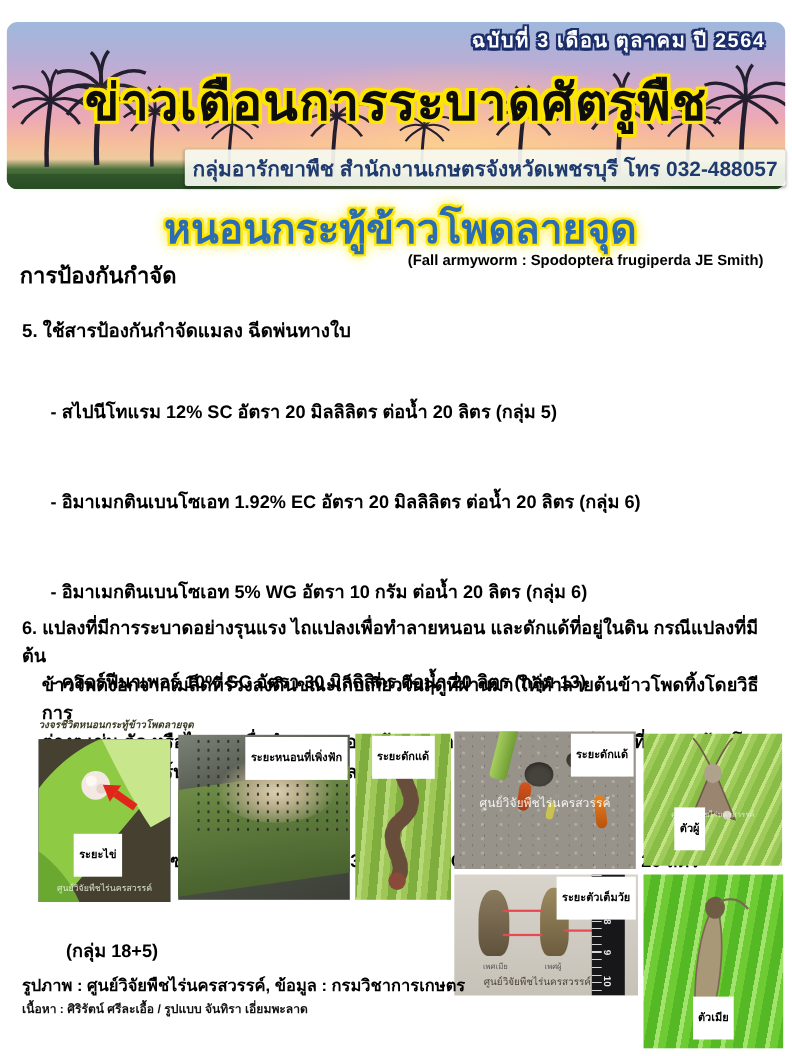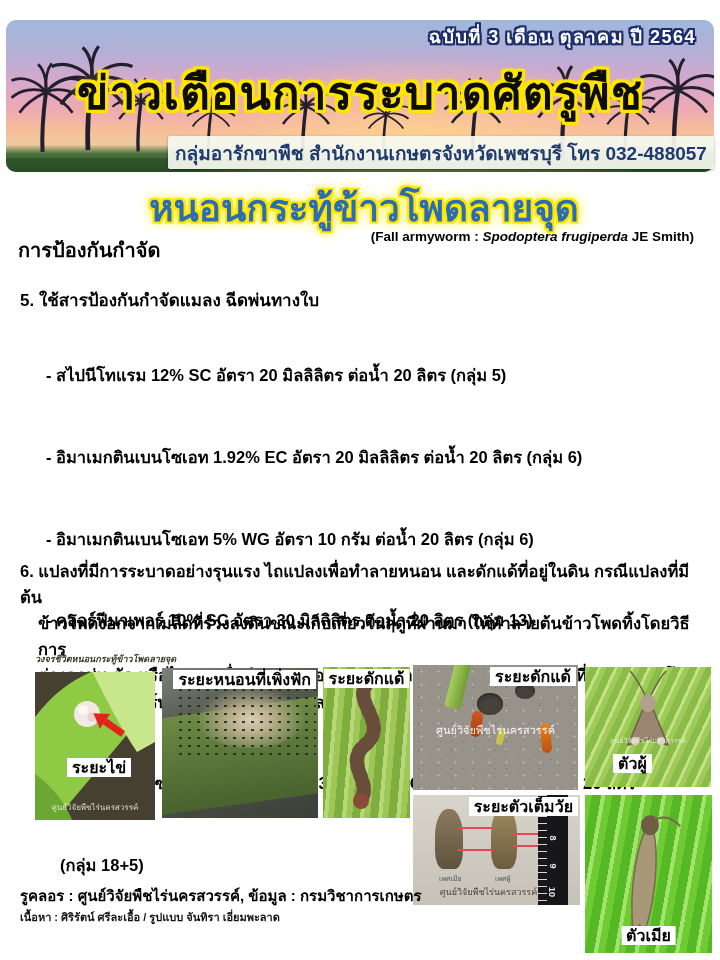--- a/index.html
+++ b/index.html
@@ -19,35 +19,35 @@
   .main-title{left:0;top:56px;width:100%;text-align:center;font-size:46px;font-weight:bold;color:#0d0d0d;letter-spacing:1px;
          text-shadow:-3px -3px 0 #ffe600,3px -3px 0 #ffe600,-3px 3px 0 #ffe600,3px 3px 0 #ffe600,0 -3px 0 #ffe600,0 3px 0 #ffe600,-3px 0 0 #ffe600,3px 0 0 #ffe600,0 0 7px #ffe600;}
   .org-bar{left:168px;top:136px;width:546px;height:33px;background:rgba(246,249,240,.93);
          border-radius:2px;display:flex;align-items:center;justify-content:center;
          font-size:19px;font-weight:bold;color:#1f3a6e;box-shadow:0 1px 3px rgba(0,0,0,.35);}
 
   
   .subject{left:4px;top:178px;width:100%;text-align:center;font-size:37px;font-weight:bold;color:#2a6db5;
          text-shadow:-2px -2px 0 #ffe600,2px -2px 0 #ffe600,-2px 2px 0 #ffe600,2px 2px 0 #ffe600,0 0 8px #fff200,0 0 14px #ffe600;}
   .sciline{top:229px;right:26px;font-size:13.5px;font-weight:bold;}
-  .sciline .it{font-style:italic;}
+  .sciline .it{}
   .section-title{left:18px;top:234px;font-size:20px;font-weight:bold;}
 
   
   .h5{left:20px;top:286px;font-size:17px;font-weight:bold;}
   .chems{left:46px;top:308px;width:650px;font-size:16.5px;font-weight:bold;line-height:27.2px;white-space:pre-wrap;}
   .chems .cont{padding-left:14px;}
   .para6{left:20px;top:558px;width:688px;font-size:16.5px;font-weight:bold;line-height:26px;}
   .para6 div+div{padding-left:18px;}
 
   
   .lc-caption{left:35px;top:652px;font-size:9px;font-style:italic;color:#3b3b25;font-weight:bold;}
   .photo{position:absolute;overflow:hidden;background:#404040;}
-  .plabel{position:absolute;background:#ffffff;color:#000;font-weight:bold;font-size:16px;
-          line-height:17px;padding:1px 5px;white-space:nowrap;}
+  .plabel{position:absolute;background:#ffffff;color:#000;font-weight:bold;font-size:10px;
+          line-height:17px;padding:11px 5px;white-space:nowrap;}
   .wm{position:absolute;font-size:8px;color:rgba(240,248,225,.85);width:100%;text-align:center;}
   .wm-dark{position:absolute;font-size:9px;color:#4c4337;width:100%;text-align:center;}
   .tinylab{position:absolute;font-size:7px;color:#555;}
 
   
   .p1{left:35px;top:672px;width:120px;height:148px;}
   
   .p2{left:162px;top:668px;width:156px;height:150px;background:linear-gradient(160deg,#7b8277 0%,#565b50 30%,#3c4038 100%);}
   .p2 .leaf{position:absolute;left:-20px;top:38px;width:220px;height:96px;transform:rotate(-8deg);
         background:linear-gradient(180deg,#6d8a46 0%,#5d7a3c 40%,#49622f 100%);}
@@ -229,14 +229,14 @@
   <svg viewBox="0 0 127 158" preserveAspectRatio="none">
     <g transform="translate(60,78) rotate(6)">
       <path d="M0,-52 C12,-30 14,20 6,58 L0,52 L-6,58 C-14,20 -12,-30 0,-52 Z" fill="#a99877" stroke="#7a6950" stroke-width="1.5"></path>
       <ellipse cx="0" cy="-48" rx="9" ry="10" fill="#6e5c44"></ellipse>
       <path d="M4,-54 C14,-60 22,-58 30,-50" stroke="#7a6950" stroke-width="2" fill="none"></path>
     </g>
   </svg>
   <div class="plabel" style="left:50%;transform:translateX(-50%);bottom:8px;">ตัวเมีย</div>
 </div>
 
-<div class="abs foot1">รูคลอร : ศูนย์วิจัยพืชไร่นครสวรรค์, ข้อมูล : กรมวิชาการเกษตร</div>
+<div class="abs foot1">รูปภาพ : ศูนย์วิจัยพืชไร่นครสวรรค์, ข้อมูล : กรมวิชาการเกษตร</div>
 <div class="abs foot2">เนื้อหา : ศิริรัตน์ ศรีละเอื้อ / รูปแบบ จันทิรา เอี่ยมพะลาด</div>
 
 </body></html>

